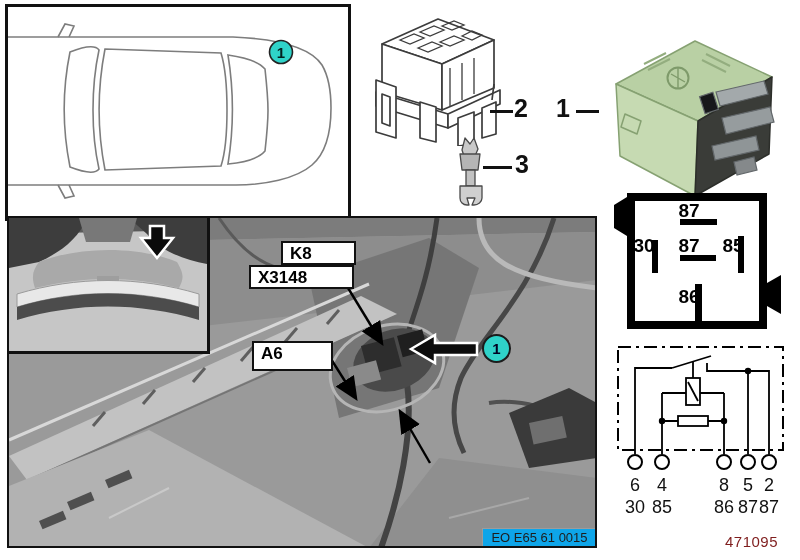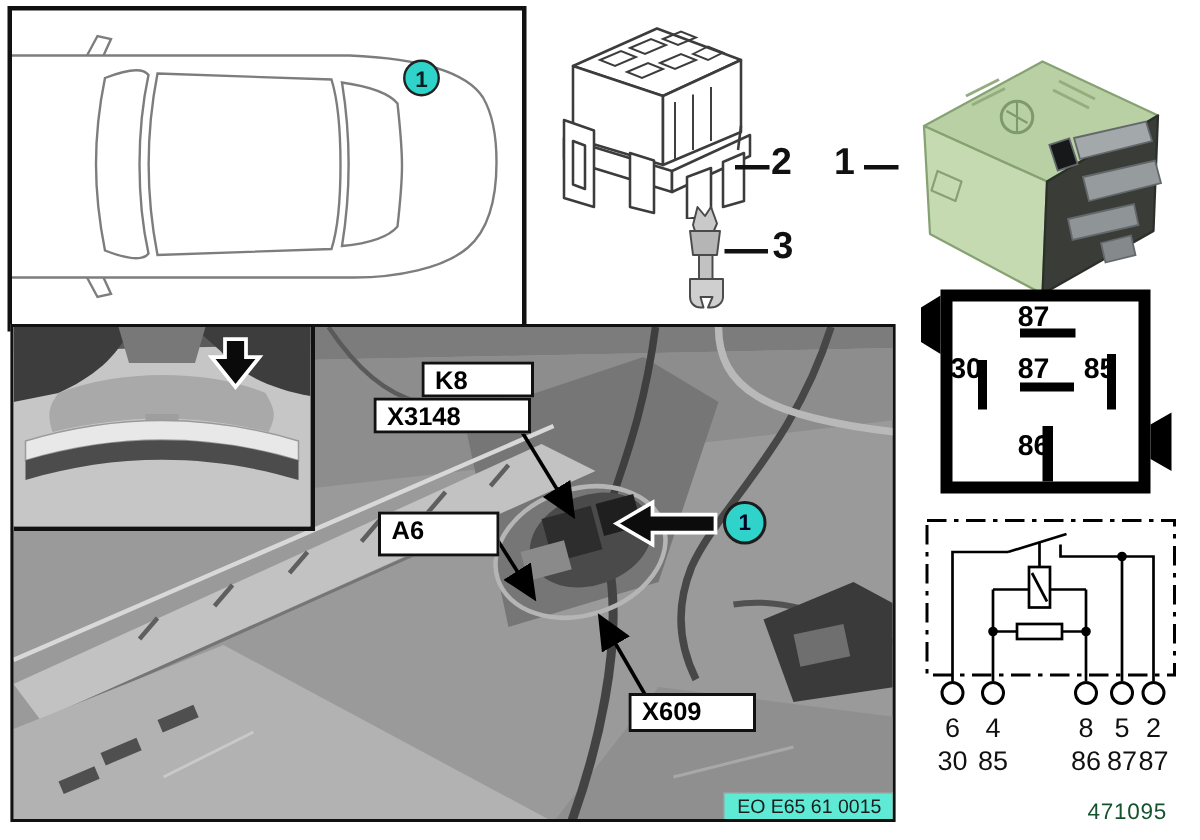--- a/index.html
+++ b/index.html
@@ -11,23 +11,23 @@
   .car-box{position:absolute;left:5px;top:4px;width:340px;height:211px;border:3px solid #111;background:#fff;box-sizing:content-box;}
   
   .co-num{position:absolute;font-size:25px;font-weight:700;line-height:1;color:#111;}
   .lead{position:absolute;height:3px;background:#111;}
   
   .photo{position:absolute;left:7px;top:216px;width:590px;height:332px;border:2px solid #111;box-sizing:border-box;background:#9a9a9a;overflow:hidden;}
   .inset{position:absolute;left:0;top:0;width:198px;height:133px;background:#c6c6c6;border-right:3px solid #111;border-bottom:3px solid #111;box-sizing:content-box;}
   .tag{position:absolute;background:#fff;border:2px solid #111;font-weight:700;font-size:17px;line-height:20px;padding:1px 0 1px 7px;box-sizing:border-box;color:#000;}
   .marker{position:absolute;width:29px;height:29px;border-radius:50%;border:2px solid #1c1c1c;box-sizing:border-box;
           display:flex;align-items:center;justify-content:center;font-weight:700;font-size:15px;color:#002;}
-  .caption{position:absolute;background:#5eead4;border:1px solid #9c9c9c;font-size:13px;color:#1d1d1d;
+  .caption{position:absolute;background:#0ea5e9;border:1px solid #9c9c9c;font-size:13px;color:#1d1d1d;
            padding:1px 6px;white-space:nowrap;}
-  .partnum{position:absolute;left:725px;top:533px;font-size:15px;color:#14532d;letter-spacing:0.5px;}
+  .partnum{position:absolute;left:725px;top:533px;font-size:15px;color:#7f1d1d;letter-spacing:0.5px;}
 </style>
 </head>
 <body>
 
 <div class="stage">
 
   <div class="car-box">
     <svg width="334" height="205" viewBox="0 0 334 205">
       <g fill="none" stroke="#7d7d7d" stroke-width="1.6">
         <path d="M-4,30 H225 C272,32 303,41 314,58 C321,70 323,85 323,101 C323,126 318,146 304,158 C288,172 256,178 228,178 H-4"></path>
@@ -243,21 +243,20 @@
         <line x1="325" y1="47" x2="372" y2="124" marker-end="url(#ah)"></line>
         <line x1="322" y1="141" x2="346" y2="179" marker-end="url(#ah)"></line>
         <line x1="421" y1="245" x2="392" y2="195" marker-end="url(#ah)"></line>
       </g>
       <polygon points="402,131 426,117 426,125 468,125 468,137 426,137 426,145" fill="#0c0c0c" stroke="#fff" stroke-width="2.5"></polygon>
     </svg>
 
     <div class="tag" style="left:240px;top:23px;width:75px;height:24px;margin-left:32px;">K8</div>
     <div class="tag" style="left:240px;top:47px;width:105px;height:24px;">X3148</div>
     <div class="tag" style="left:243px;top:123px;width:81px;height:30px;">A6</div>
-    <div class="tag" style="left:410px;top:244px;width:85px;height:26px;">X609</div>
 
     <div class="marker" style="left:473px;top:116px;background:#2fd3c9;">
       <span>1</span>
     </div>
 
     <div class="caption" style="left:473px;top:310px;width:101px;height:18px;text-align:center;">EO E65 61 0015</div>
   </div>
 
   <div class="partnum">471095</div>
 

